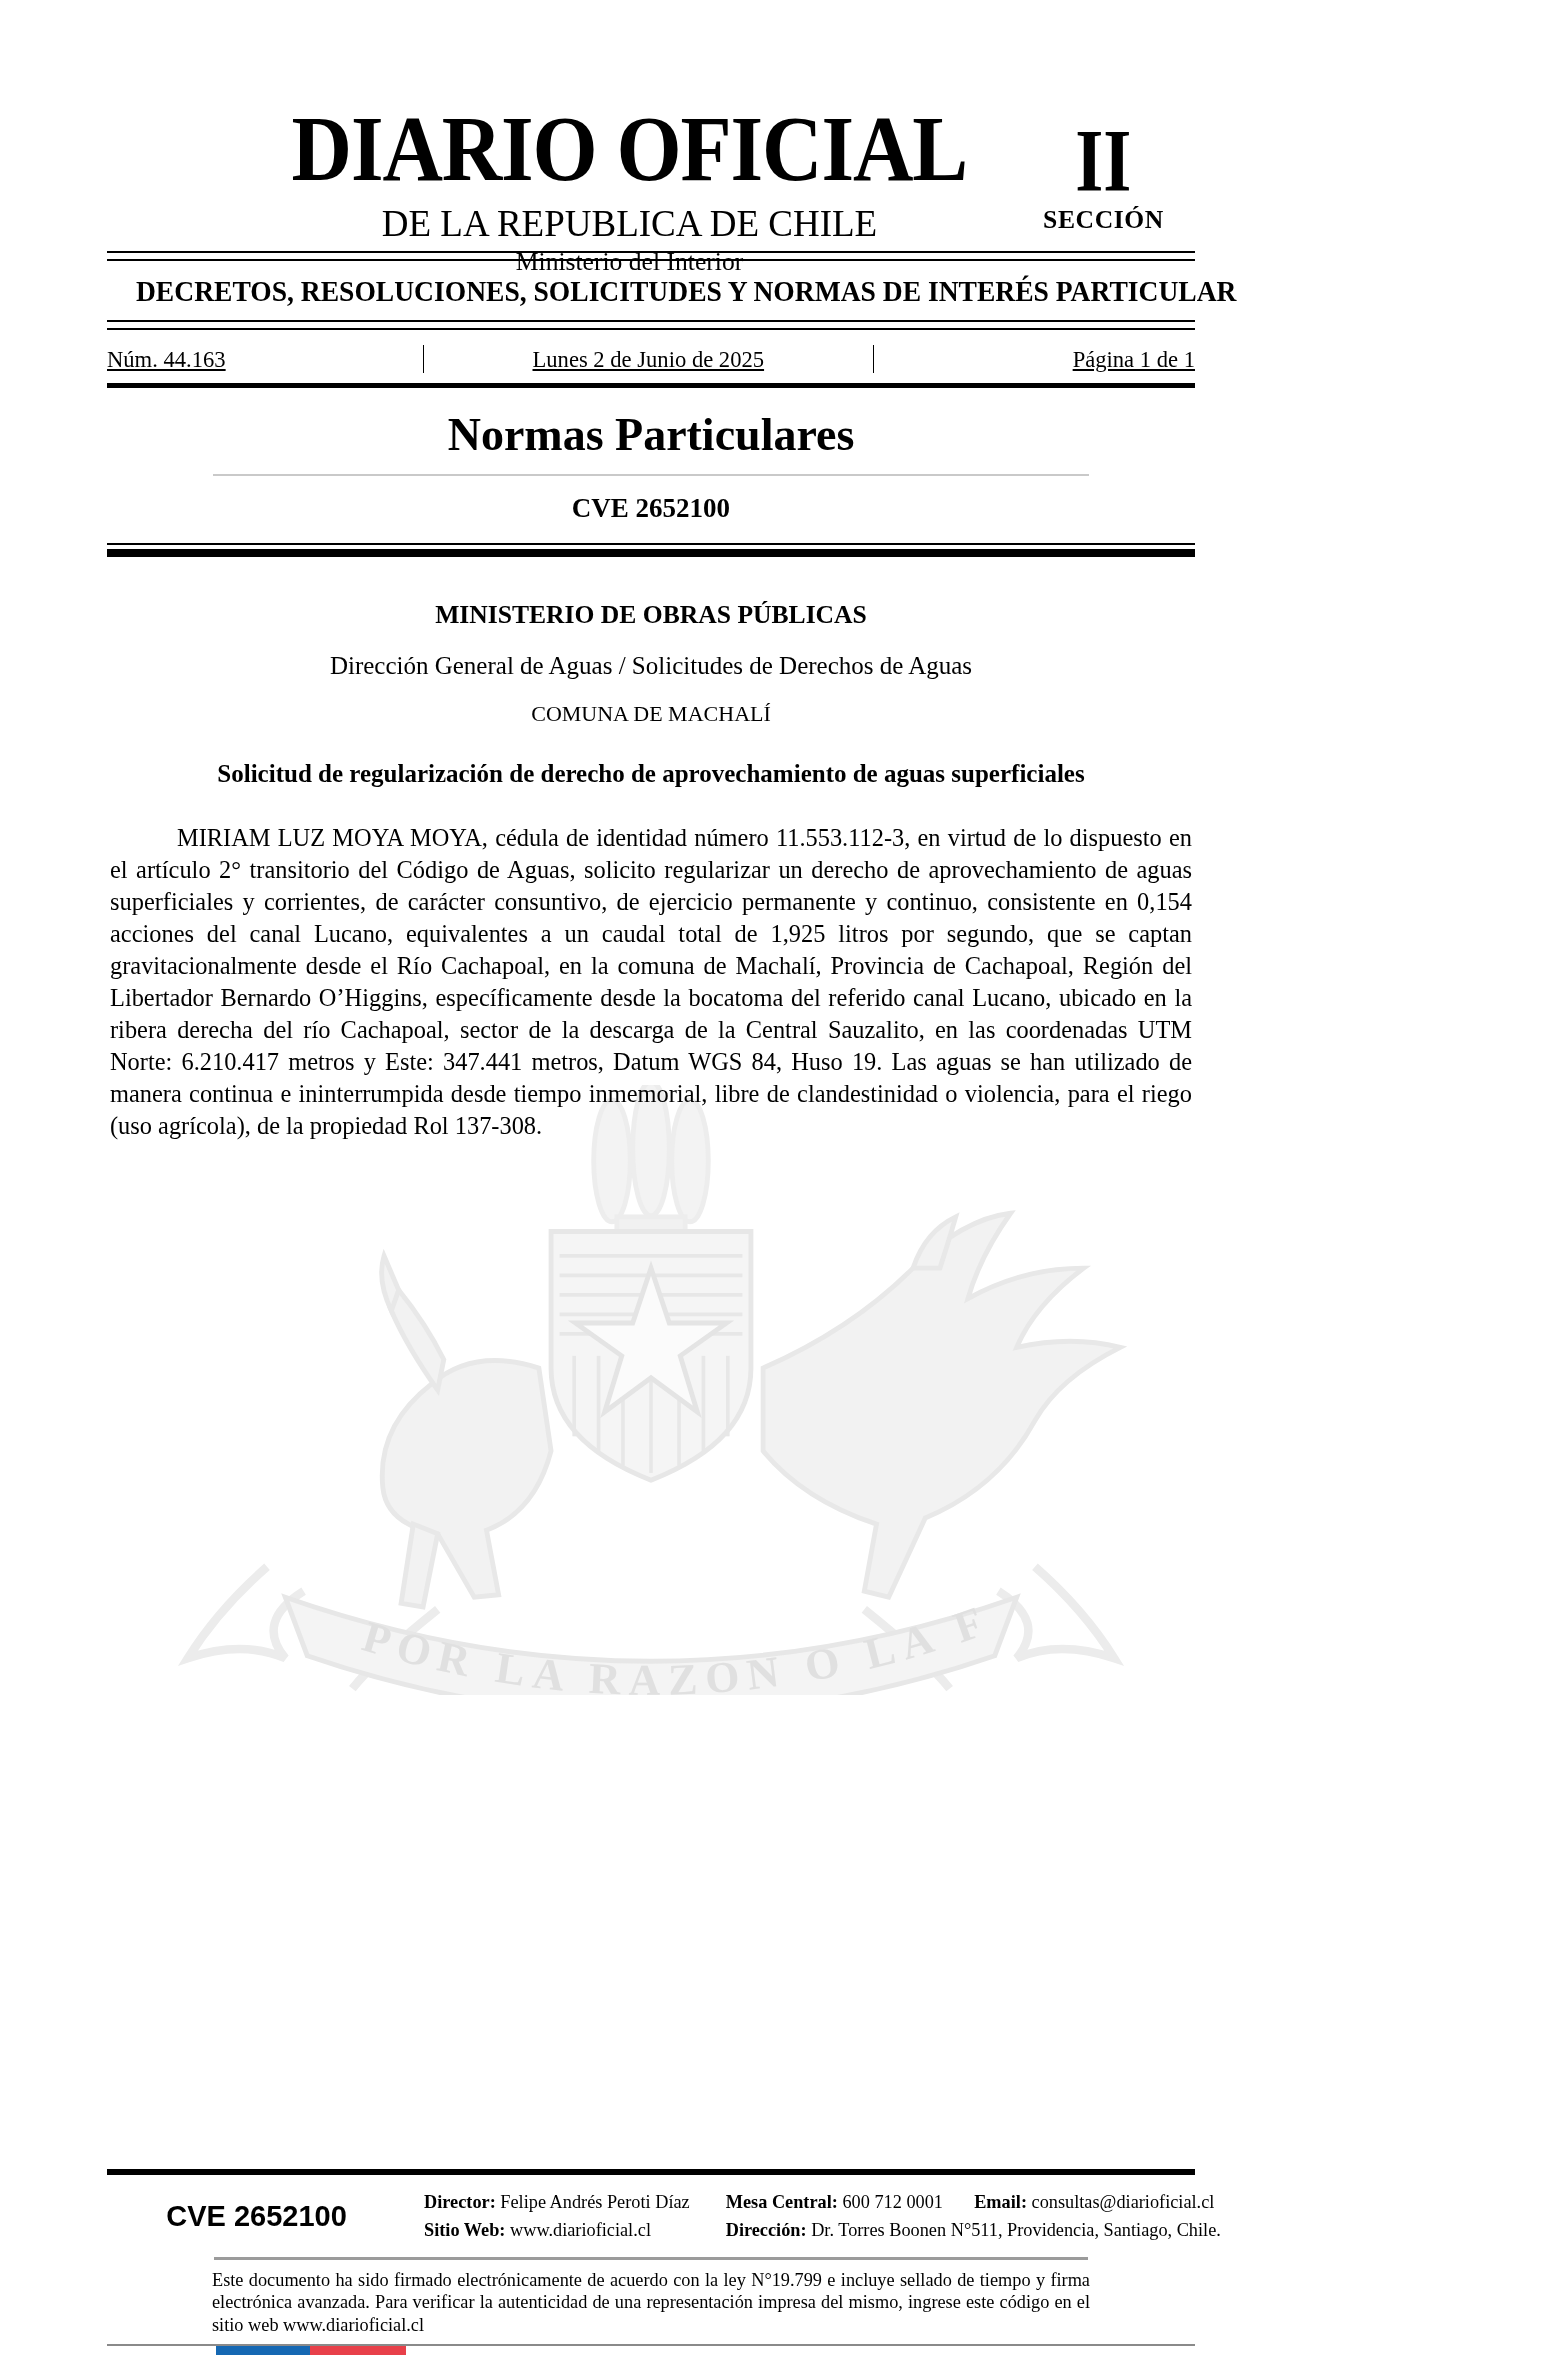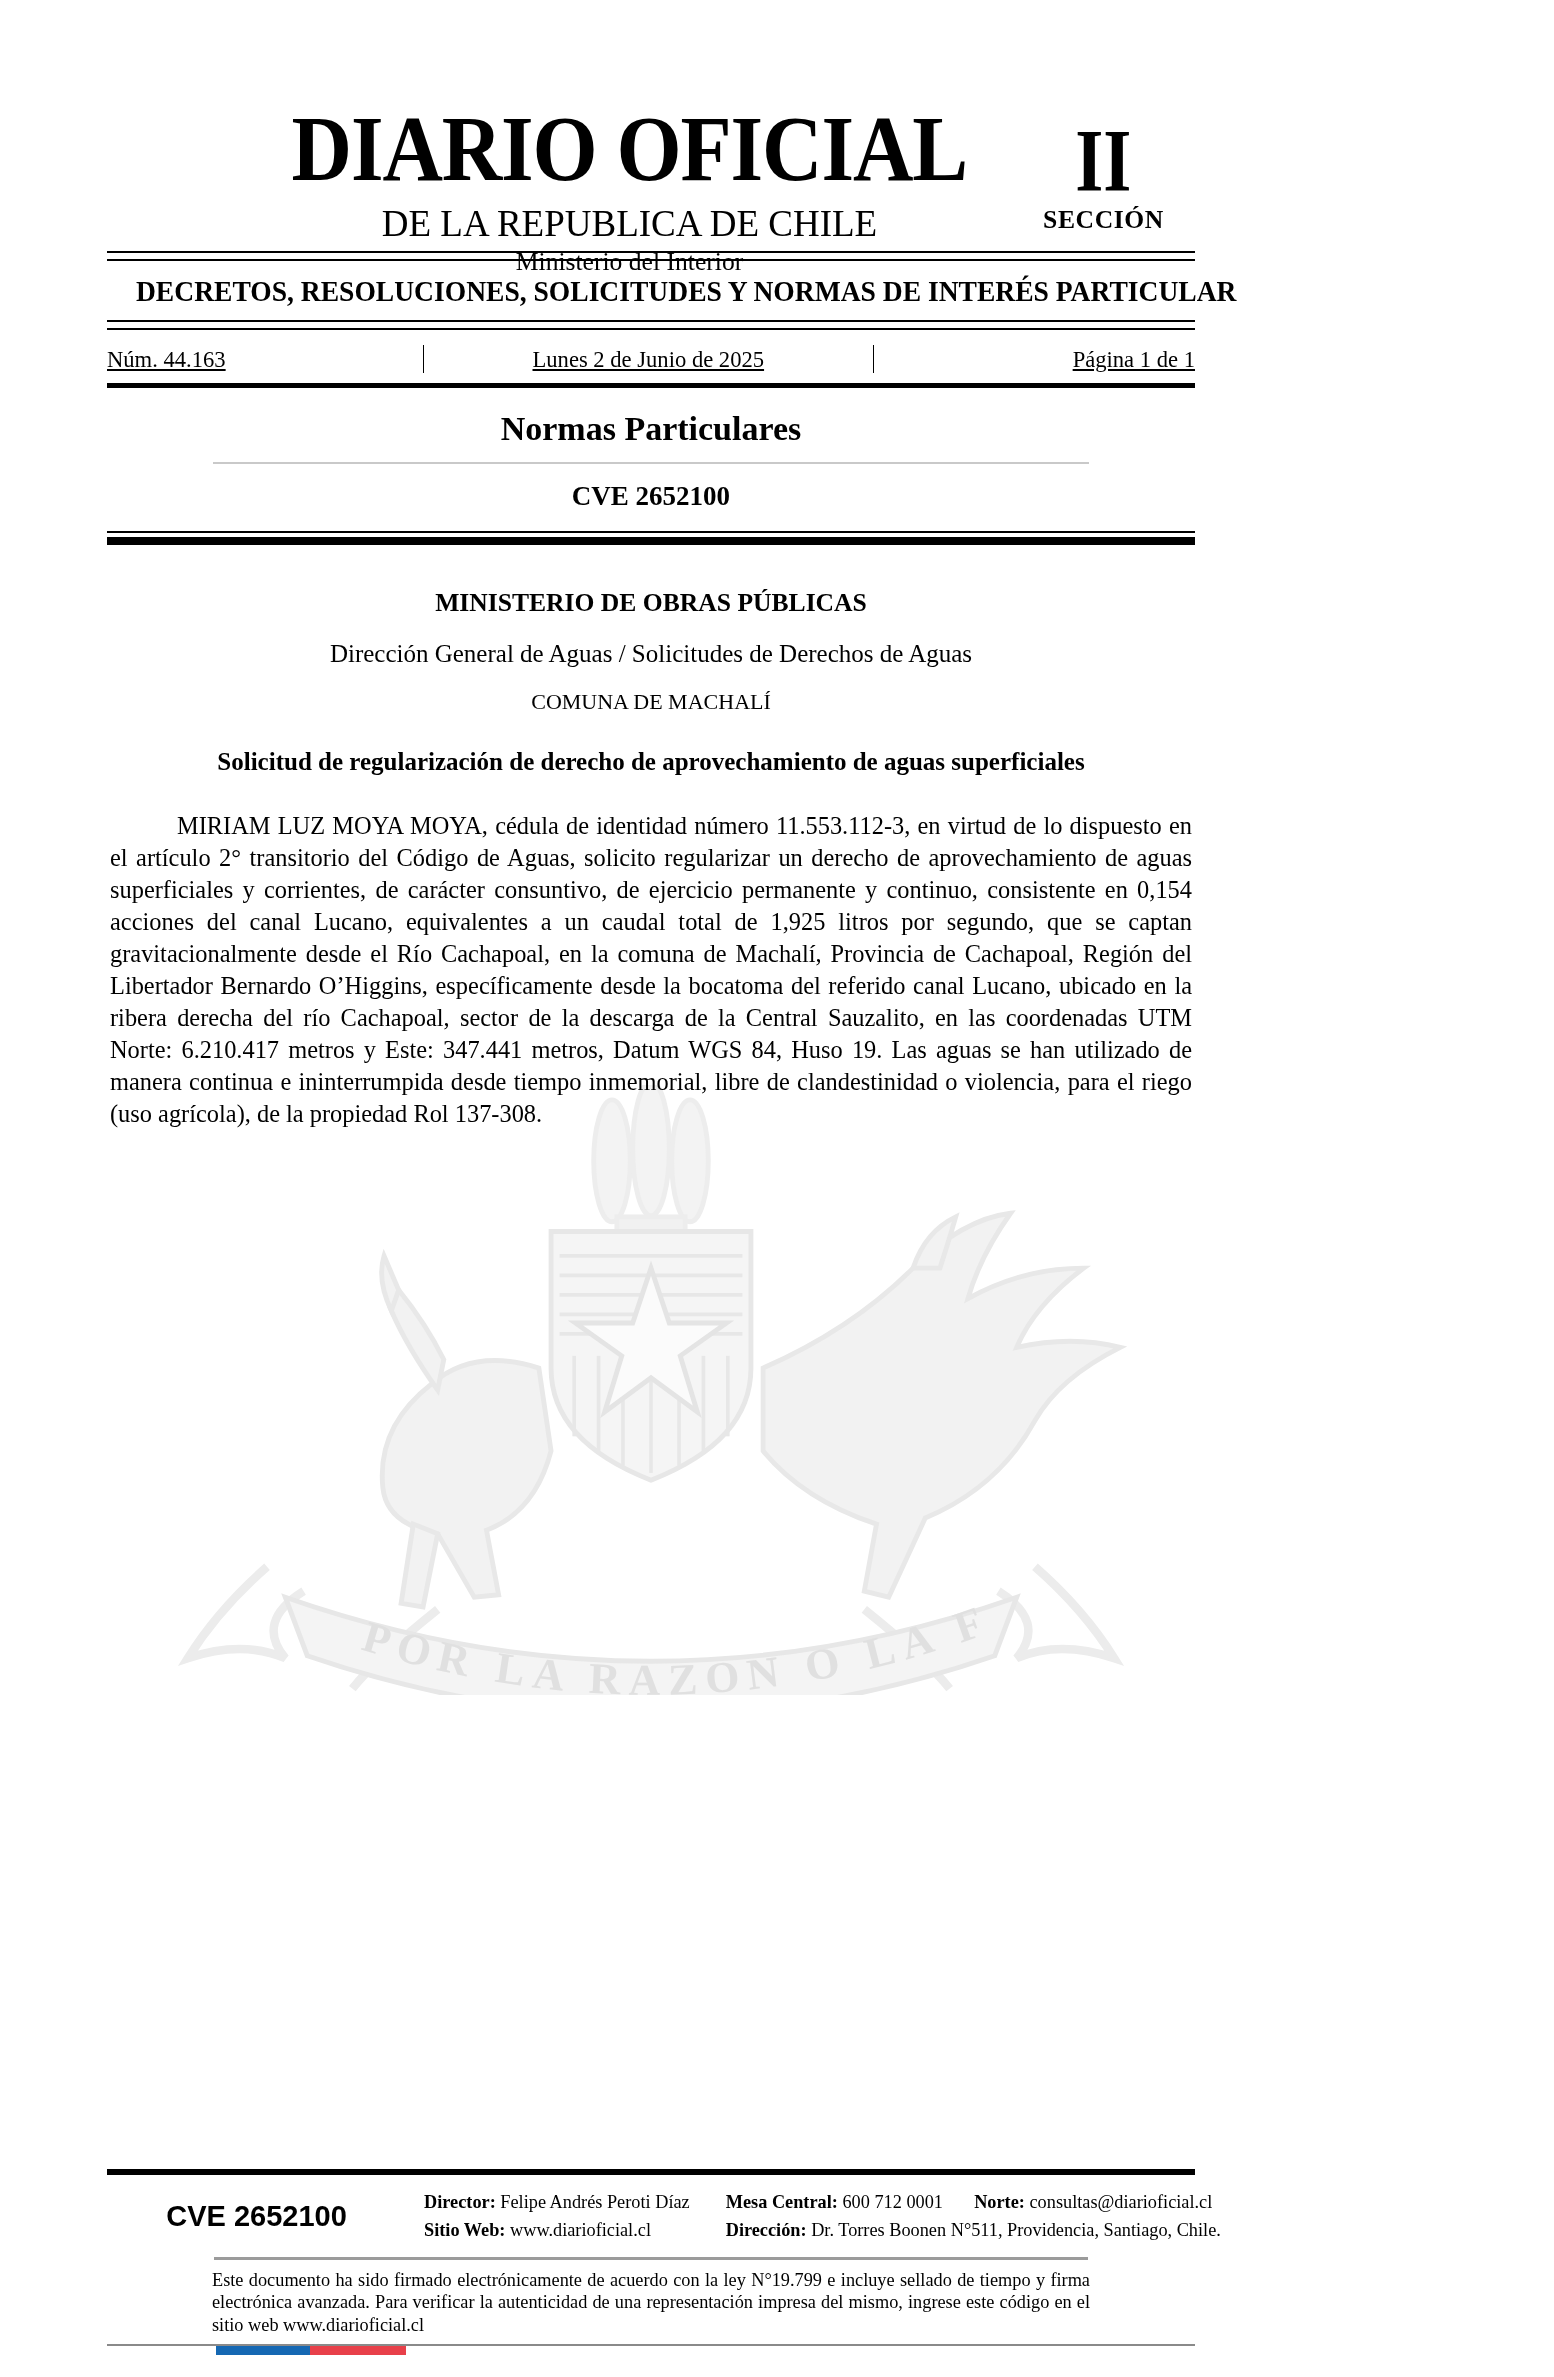--- a/index.html
+++ b/index.html
@@ -42,21 +42,21 @@
     display:inline-block;font-size:29px;font-weight:bold;white-space:nowrap;
     transform:scaleX(.95);transform-origin:center;letter-spacing:0;
   }
   
   .meta-row{margin:8.5px 107px 0;display:flex;align-items:flex-end;height:35px;font-size:22.6px;text-decoration:underline;}
   .meta-left{flex:0 0 29%;text-align:left;}
   .meta-center{flex:1;text-align:center;}
   .meta-right{flex:0 0 29.5%;text-align:right;}
   .vsep{width:1.2px;background:#000;height:28px;}
   
-  .section-heading{margin:24.4px 0 0;text-align:center;font-size:34px;font-weight:bold;line-height:1;}
+  .section-heading{margin:24.4px 0 0;text-align:center;font-size:46px;font-weight:bold;line-height:1;}
   .cve-line{margin-top:18.3px;text-align:center;font-size:27px;font-weight:bold;line-height:1;}
   
   .article{margin:0 110px;text-align:center;position:relative;z-index:2;}
   .art-ministry{margin-top:45px;font-size:25.6px;font-weight:bold;line-height:1;}
   .art-direction{margin-top:23px;font-size:25px;line-height:1;}
   .art-commune{margin-top:24.4px;font-size:22px;line-height:1;}
   .art-title{margin-top:35px;font-size:25px;font-weight:bold;line-height:1.15;}
   .art-body{
     margin-top:28px;text-align:justify;font-size:24.4px;line-height:32px;
     text-indent:67px;
@@ -204,21 +204,21 @@
           <b>Sitio Web:</b>
           <span>www.diarioficial.cl</span>
         </div>
       </div>
       <div class="f-div"></div>
       <div class="f-cell f-contact">
         <div>
           <b>Mesa Central:</b>
           <span>600 712 0001</span>
           <span class="f-gap"></span>
-          <b>Norte:</b>
+          <b>Email:</b>
           <span>consultas@diarioficial.cl</span>
         </div>
         <div>
           <b>Dirección:</b>
           <span>Dr. Torres Boonen N°511, Providencia, Santiago, Chile.</span>
         </div>
       </div>
     </div>
     <div class="footer-grayrule"></div>
     <p class="footer-legal">Este documento ha sido firmado electrónicamente de acuerdo con la ley N°19.799 e incluye sellado de tiempo y firma electrónica avanzada. Para verificar la autenticidad de una representación impresa del mismo, ingrese este código en el sitio web www.diarioficial.cl</p>

